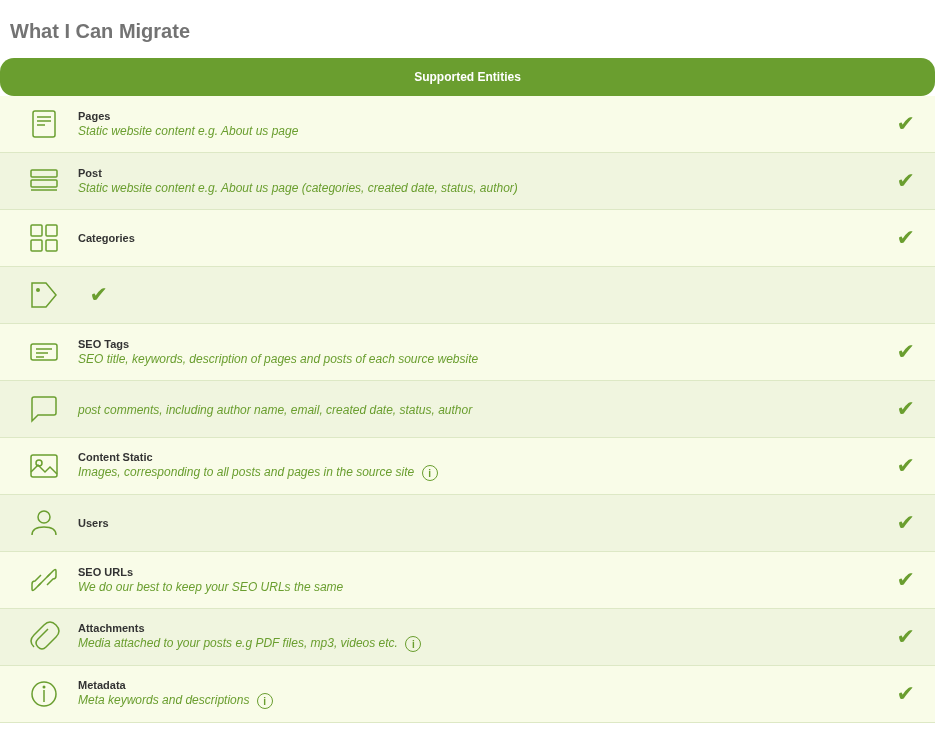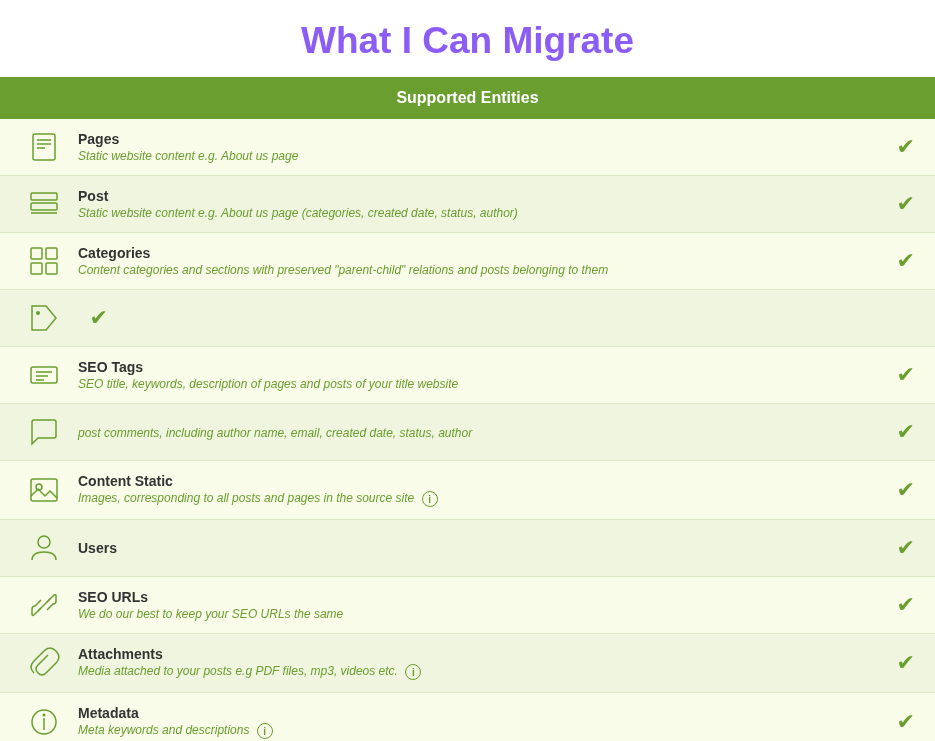--- a/index.html
+++ b/index.html
@@ -3,33 +3,34 @@
   <meta charset="utf-8">
   <style>
     * { box-sizing: border-box; margin: 0; padding: 0; }
     body {
       font-family: Arial, sans-serif;
       background: #fff;
       color: #333;
       width: 935px;
     }
     .page-title {
-      text-align: center;
-      font-size: 37px;
+      text-align: left;
+      font-size: 20px;
       font-weight: bold;
       padding: 20px 10px 15px;
-      color: #8b5cf6;
+      color: #737373;
     }
     .section-header {
       background-color: #6a9e2f;
       color: #fff;
       font-weight: bold;
-      font-size: 16px;
+      font-size: 12px;
       padding: 12px 20px;
       text-align: center;
+      border-radius: 14px;
     }
     .entity-row {
       display: flex;
       align-items: center;
       padding: 12px 20px;
       border-bottom: 1px solid #dde8c5;
       background: #f9fce8;
     }
     .entity-row:nth-child(even) {
       background: #f0f5df;
@@ -47,21 +48,21 @@
       height: 32px;
       stroke: #6a9e2f;
       fill: none;
       stroke-width: 1.5;
     }
     .text-cell {
       flex: 1;
       padding: 0 10px;
     }
     .entity-name {
-      font-size: 14px;
+      font-size: 11px;
       font-weight: bold;
       color: #333;
     }
     .entity-desc {
       font-size: 12px;
       color: #6a9e2f;
       font-style: italic;
       margin-top: 2px;
     }
     .check-cell {
@@ -135,23 +136,20 @@
     <div class="icon-cell">
       <svg viewBox="0 0 32 32">
           <rect x="3" y="3" width="11" height="11" rx="1"></rect>
           <rect x="18" y="3" width="11" height="11" rx="1"></rect>
           <rect x="3" y="18" width="11" height="11" rx="1"></rect>
           <rect x="18" y="18" width="11" height="11" rx="1"></rect>
         </svg>
     </div>
     <div class="text-cell">
       <div class="entity-name">Categories</div>
-      <div class="entity-desc">
-        Content categories and sections with preserved "parent-child" relations and posts belonging to them
-      </div>
     </div>
     <div class="check-cell">✔</div>
   </div>
     <div class="entity-row">
     <div class="icon-cell">
       <svg viewBox="0 0 32 32">
           <path d="M4 4 L18 4 L28 16 L18 28 L4 28 Z"></path>
           <circle cx="10" cy="11" r="2" fill="#6a9e2f" stroke="none"></circle>
         </svg>
     </div>
@@ -162,21 +160,21 @@
       <svg viewBox="0 0 32 32">
           <rect x="3" y="8" width="26" height="16" rx="2"></rect>
           <line x1="8" y1="13" x2="24" y2="13"></line>
           <line x1="8" y1="17" x2="20" y2="17"></line>
           <line x1="8" y1="21" x2="16" y2="21"></line>
         </svg>
     </div>
     <div class="text-cell">
       <div class="entity-name">SEO Tags</div>
       <div class="entity-desc">
-        SEO title, keywords, description of pages and posts of your title website
+        SEO title, keywords, description of pages and posts of each source website
       </div>
     </div>
     <div class="check-cell">✔</div>
   </div>
     <div class="entity-row">
     <div class="icon-cell">
       <svg viewBox="0 0 32 32">
           <path d="M4 6 Q4 4 6 4 L26 4 Q28 4 28 6 L28 20 Q28 22 26 22 L10 22 L4 28 L4 6 Z"></path>
         </svg>
     </div>

